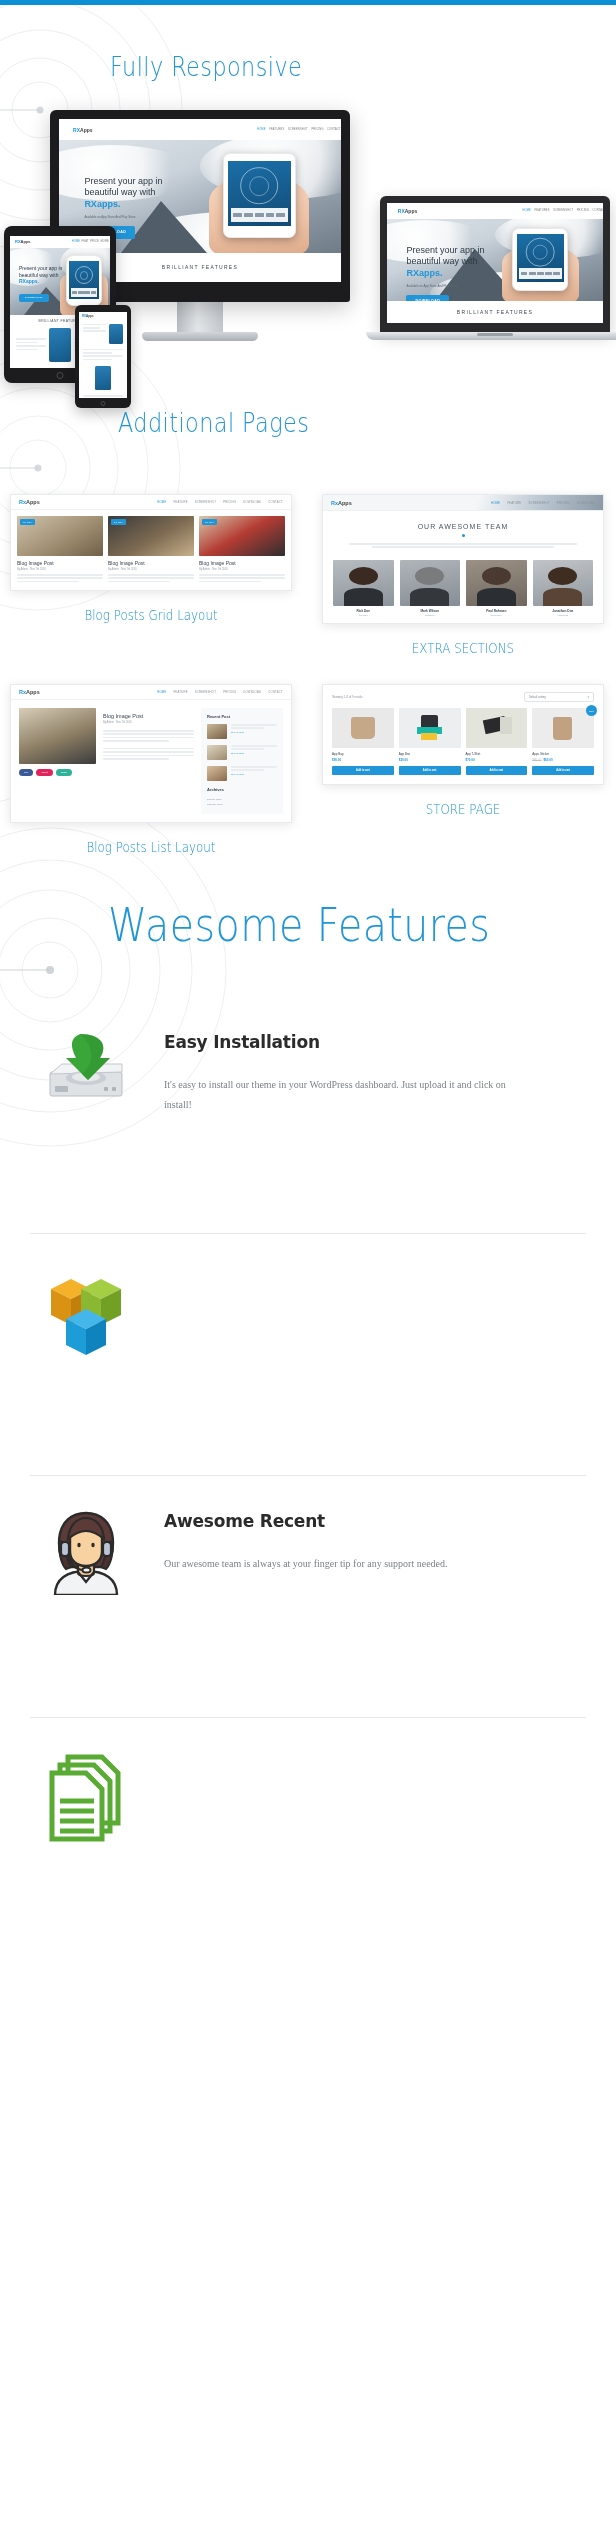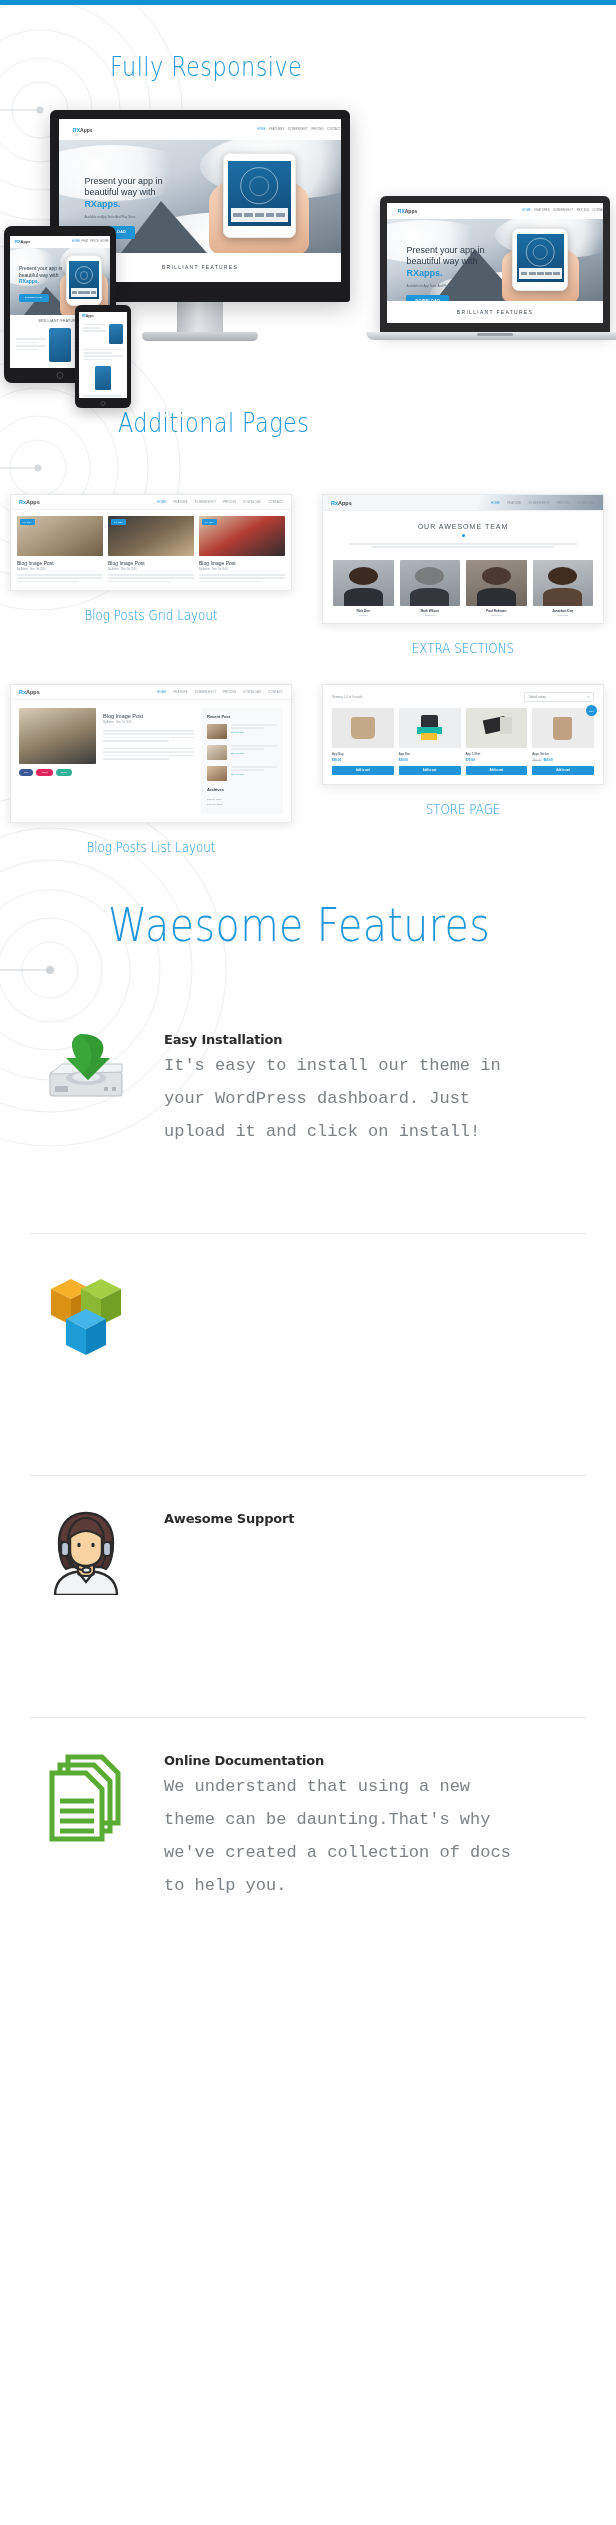--- a/index.html
+++ b/index.html
@@ -278,26 +278,26 @@
   .feature {
     position: absolute; left: 30px; width: 556px;
     display: flex; gap: 22px; align-items: flex-start; z-index: 5;
   }
   .feature .divider {
     position: absolute; left: 0; top: -34px; width: 100%; height: 1px; background: #e6e9ec;
   }
   .ficon { width: 112px; flex: none; display: flex; justify-content: center; align-items: flex-start; }
   .ftext { flex: 1; padding-top: 2px; }
   .ftitle {
-    font-size: 13px; color: #2b2b2b; font-weight: 700; letter-spacing: -.2px;
+    font-size: 17px; color: #2b2b2b; font-weight: 700; letter-spacing: -.2px;
     font-family: "DejaVu Sans", sans-serif;
   }
   .fdesc {
-    margin-top: 2px; font-size: 17px; line-height: 1.95; color: #7d8287;
-    font-family: Liberation Mono, monospace; max-width: 355px;
+    margin-top: 23px; font-size: 10px; line-height: 1.95; color: #7d8287;
+    font-family: Liberation Serif, serif; max-width: 355px;
   }
 </style>
 </head>
 <body>
 
 <div class="topbar"></div>
 
 <div class="rings" style="left:-110px; top:-40px;">
   <svg width="300" height="300" viewBox="0 0 300 300">
     <g fill="none" stroke="#eceff1" stroke-width="1">
@@ -864,38 +864,35 @@
       <path d="M22 44 C22 56 30 61 37 61" fill="none" stroke="#2b2b2b" stroke-width="2.4"></path>
       <ellipse cx="39.5" cy="61" rx="4" ry="2.6" fill="#f2f3f5" stroke="#2b2b2b" stroke-width="2"></ellipse>
 
       <ellipse cx="32" cy="36" rx="1.7" ry="2.2" fill="#2b2b2b"></ellipse>
       <ellipse cx="46" cy="36" rx="1.7" ry="2.2" fill="#2b2b2b"></ellipse>
 
       <path d="M31 63 L39 73 L47 63" fill="none" stroke="#2b2b2b" stroke-width="2.2"></path>
     </svg>
   </div>
   <div class="ftext">
-    <div class="ftitle">Awesome Support</div>
+    <div class="ftitle">Awesome Recent</div>
+    <div class="fdesc">Our awesome team is always at your finger tip for any support needed.</div>
   </div>
 </div>
 
 <div class="feature" style="top:1751px;">
   <div class="divider"></div>
   <div class="ficon">
     <svg width="84" height="92" viewBox="0 0 84 92">
       <g fill="none" stroke="#5aab34" stroke-width="5" stroke-linejoin="miter">
         <path d="M24 6 H58 L74 22 V72 H24 Z"></path>
         <path d="M16 14 H50 L66 30 V80 H16 Z"></path>
       </g>
       <path d="M8 22 H42 L58 38 V88 H8 Z" fill="#ffffff" stroke="#5aab34" stroke-width="5" stroke-linejoin="miter"></path>
       <g stroke="#5aab34" stroke-width="5" stroke-linecap="butt">
         <line x1="16" y1="50" x2="50" y2="50"></line>
         <line x1="16" y1="60" x2="50" y2="60"></line>
         <line x1="16" y1="70" x2="50" y2="70"></line>
         <line x1="16" y1="80" x2="50" y2="80"></line>
       </g>
     </svg>
   </div>
-  <div class="ftext">
-    <div class="ftitle">Online Documentation</div>
-    <div class="fdesc">We understand that using a new theme can be daunting.That's why we've created a collection of docs to help you.</div>
-  </div>
 </div>
 
 </body></html>

